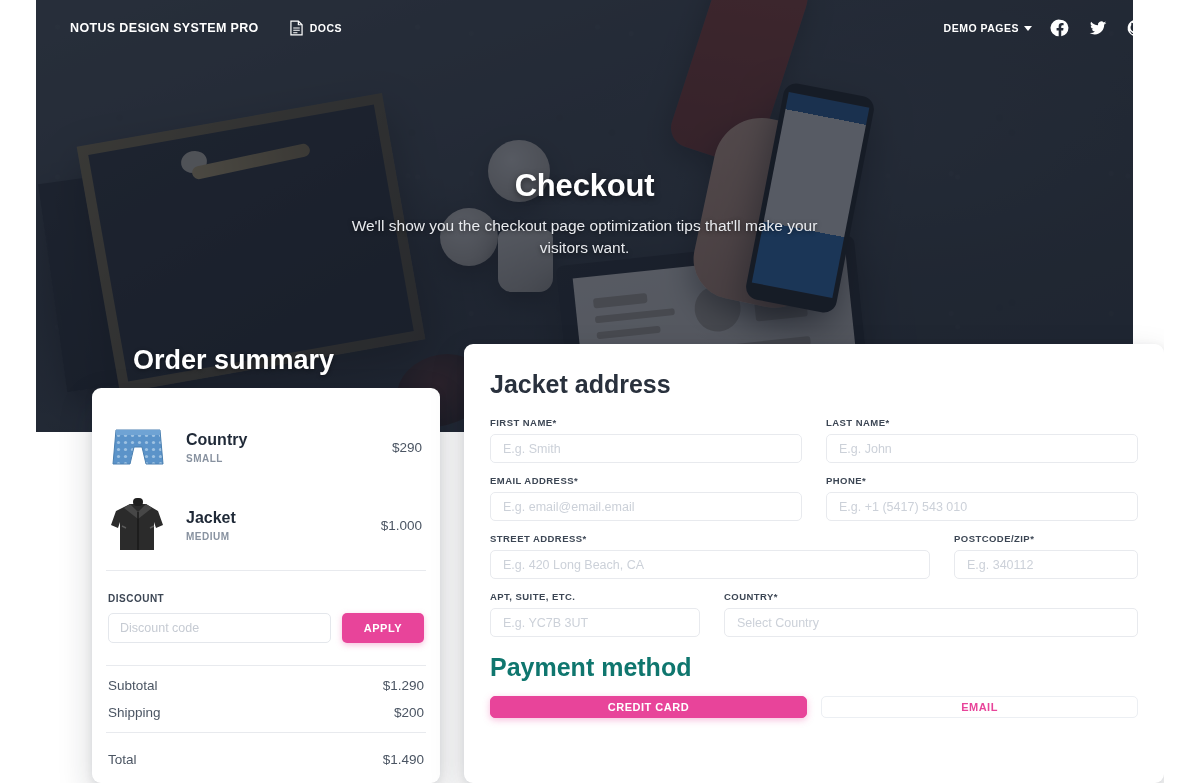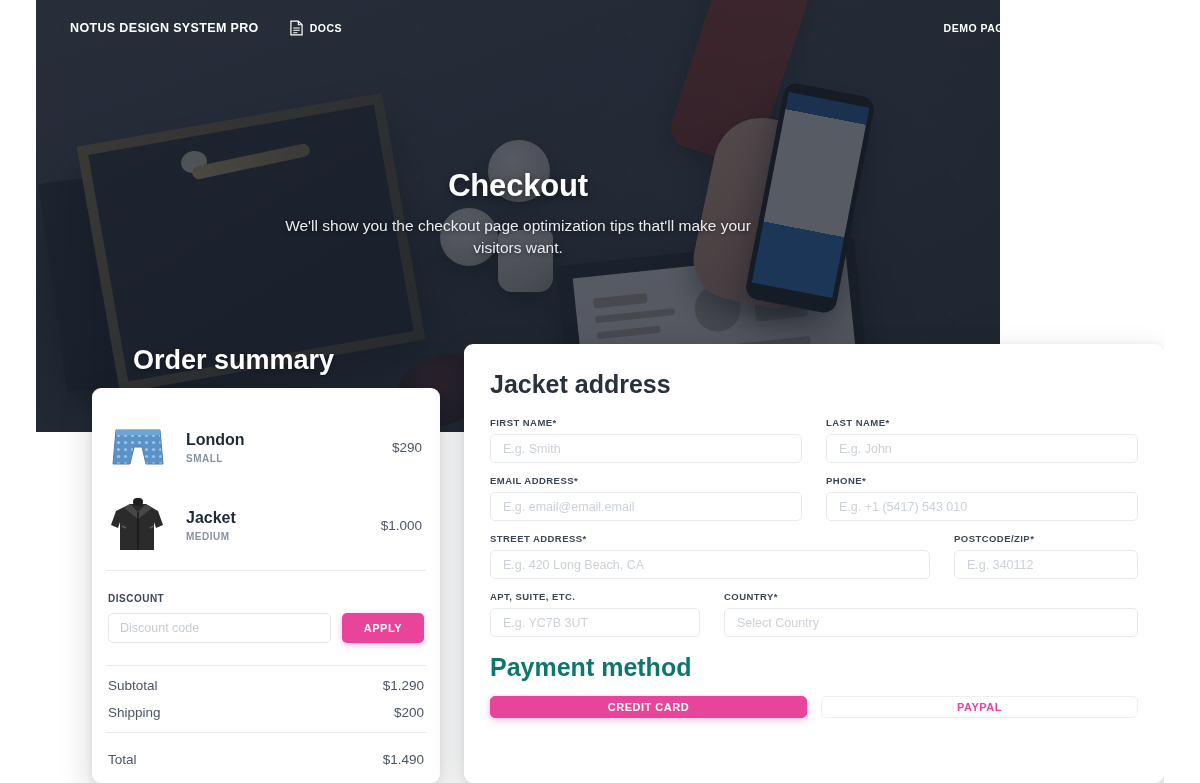--- a/index.html
+++ b/index.html
@@ -14,21 +14,21 @@
     left: 36px; top: 0;
     width: 1128px; height: 783px;
     overflow: hidden;
     background: #ffffff;
   }
 
   
   .hero {
     position: absolute;
     left: 0; top: 0;
-    width: 964px; height: 432px;
+    width: 1097px; height: 432px;
     overflow: hidden;
     background: #3a4550;
   }
   .hero-photo { position: absolute; inset: 0; overflow: hidden; }
   .hero-bg {
     position: absolute; inset: 0;
     background:
       radial-gradient(ellipse 55% 45% at 22% 70%, rgba(20,26,34,.55), transparent 70%),
       radial-gradient(ellipse 40% 50% at 78% 30%, rgba(70,80,92,.45), transparent 70%),
       linear-gradient(160deg, #4a555f 0%, #3d4752 35%, #333d47 62%, #2b343d 100%);
@@ -422,21 +422,21 @@
             <pattern id="sp" width="7" height="7" patternUnits="userSpaceOnUse">
               <rect width="7" height="7" fill="#5b93c9"></rect>
               <circle cx="3.5" cy="3.5" r="1.6" fill="#9ec2e2"></circle>
             </pattern>
           </defs>
           <path d="M8 12h44l3 34h-17l-4-17h-8l-4 17H5z" fill="url(#sp)" stroke="#4a7fb0" stroke-width="1"></path>
           <rect x="8" y="12" width="44" height="5" fill="#6fa3d4"></rect>
         </svg>
       </div>
       <div class="prod-info">
-        <div class="prod-name">London</div>
+        <div class="prod-name">Country</div>
         <div class="prod-size">SMALL</div>
       </div>
       <div class="prod-price">$290</div>
     </div>
 
     <div class="prod-row">
       <div class="thumb">
         <svg viewBox="0 0 60 58" width="60" height="58">
           <path d="M22 8h16l12 7 5 14-7 3-2-6v28H12V26l-2 6-7-3 5-14z" fill="#2b2b2b"></path>
           <path d="M22 8l8 8 8-8 6 4-14 11-14-11z" fill="#474747"></path>
@@ -528,17 +528,17 @@
       </div>
       <div class="field f-country">
         <span class="field-label">COUNTRY*</span>
         <input class="field-input" type="text" placeholder="Select Country" style="">
       </div>
     </div>
 
     <div class="pay-title">Payment method</div>
     <div class="pay-tabs">
       <div class="pay-tab active">CREDIT CARD</div>
-      <div class="pay-tab inactive">PAYPAL</div>
+      <div class="pay-tab inactive">EMAIL</div>
     </div>
   </div>
 
 </div>
 
 </body></html>

